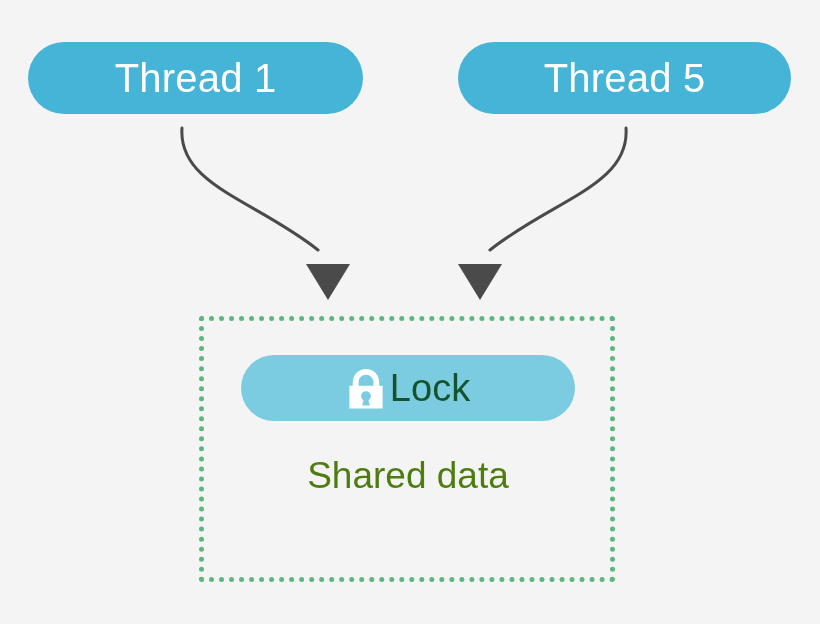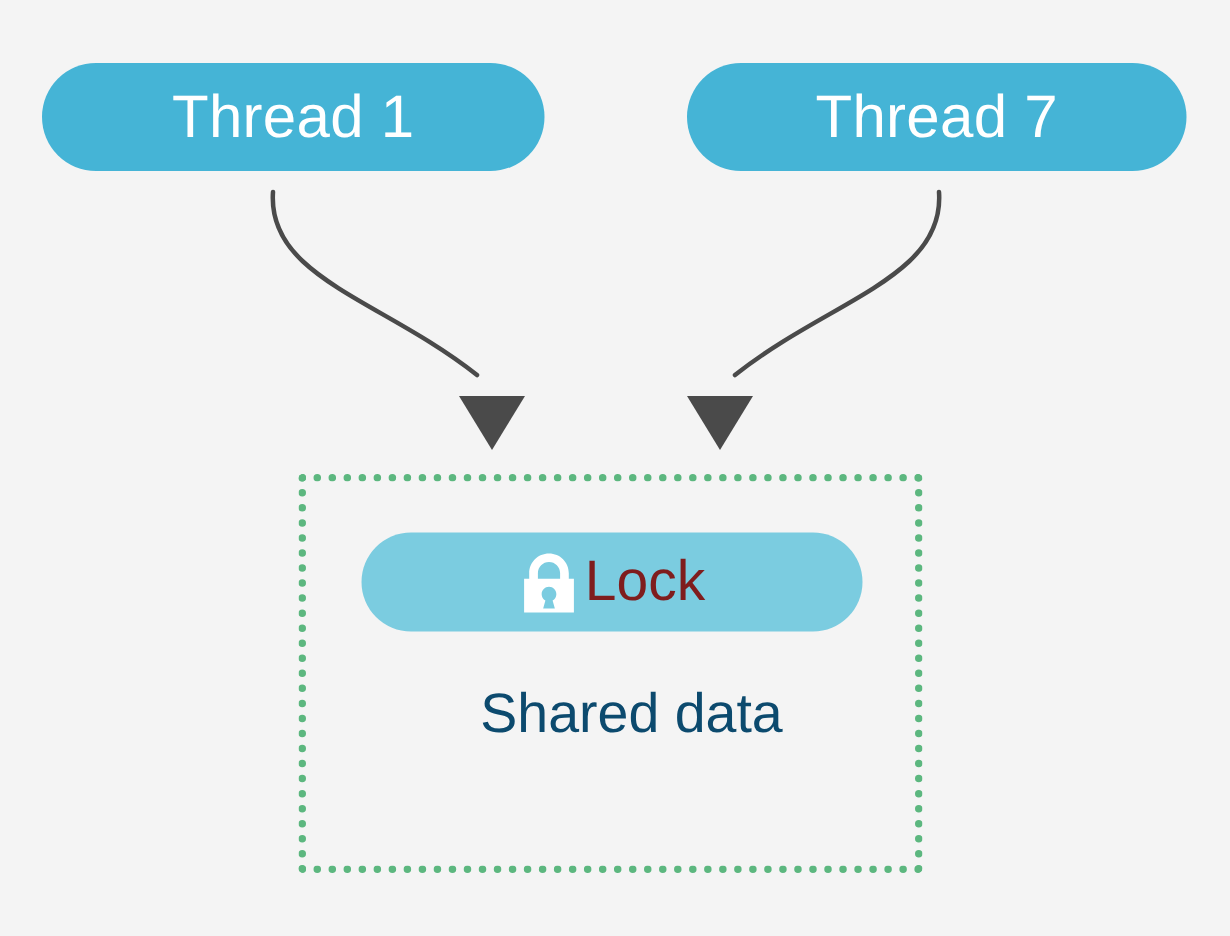--- a/index.html
+++ b/index.html
@@ -79,52 +79,52 @@
     box-sizing: border-box;
   }
   #lock-icon {
     display: block;
     width: 40px;
     height: 44px;
     margin-right: 4px;
     flex: none;
   }
   #lock-pill .pill-label {
-    color: #7f1d1d;
+    color: #14532d;
     font-size: 38px;
     font-weight: 400;
     line-height: 1;
     white-space: nowrap;
   }
 
   
   #shared-caption {
     position: absolute;
-    left: 213px;
+    left: 200px;
     top: 452px;
     width: 416px;
     text-align: center;
-    color: #0c4a6e;
+    color: #4d7c0f;
     font-size: 37px;
     line-height: 48px;
     font-weight: 400;
   }
   #shared-caption .cap-line { display: block; }
 </style>
 </head>
 <body>
 
 <div id="canvas">
 
   <div id="thread-1" class="thread-pill">
     <span class="pill-label">Thread 1</span>
   </div>
 
   <div id="thread-2" class="thread-pill">
-    <span class="pill-label">Thread 7</span>
+    <span class="pill-label">Thread 5</span>
   </div>
 
   <svg id="arrow-layer" viewBox="0 0 820 624" width="820" height="624">
 
     <path d="M 182,128 C 178,185 255,200 318,250" fill="none" stroke="#4a4a4a" stroke-width="3" stroke-linecap="round"></path>
     <polygon points="306,264 350,264 328,300" fill="#4a4a4a"></polygon>
 
     <path d="M 626,128 C 630,185 553,200 490,250" fill="none" stroke="#4a4a4a" stroke-width="3" stroke-linecap="round"></path>
     <polygon points="458,264 502,264 480,300" fill="#4a4a4a"></polygon>
   </svg>

